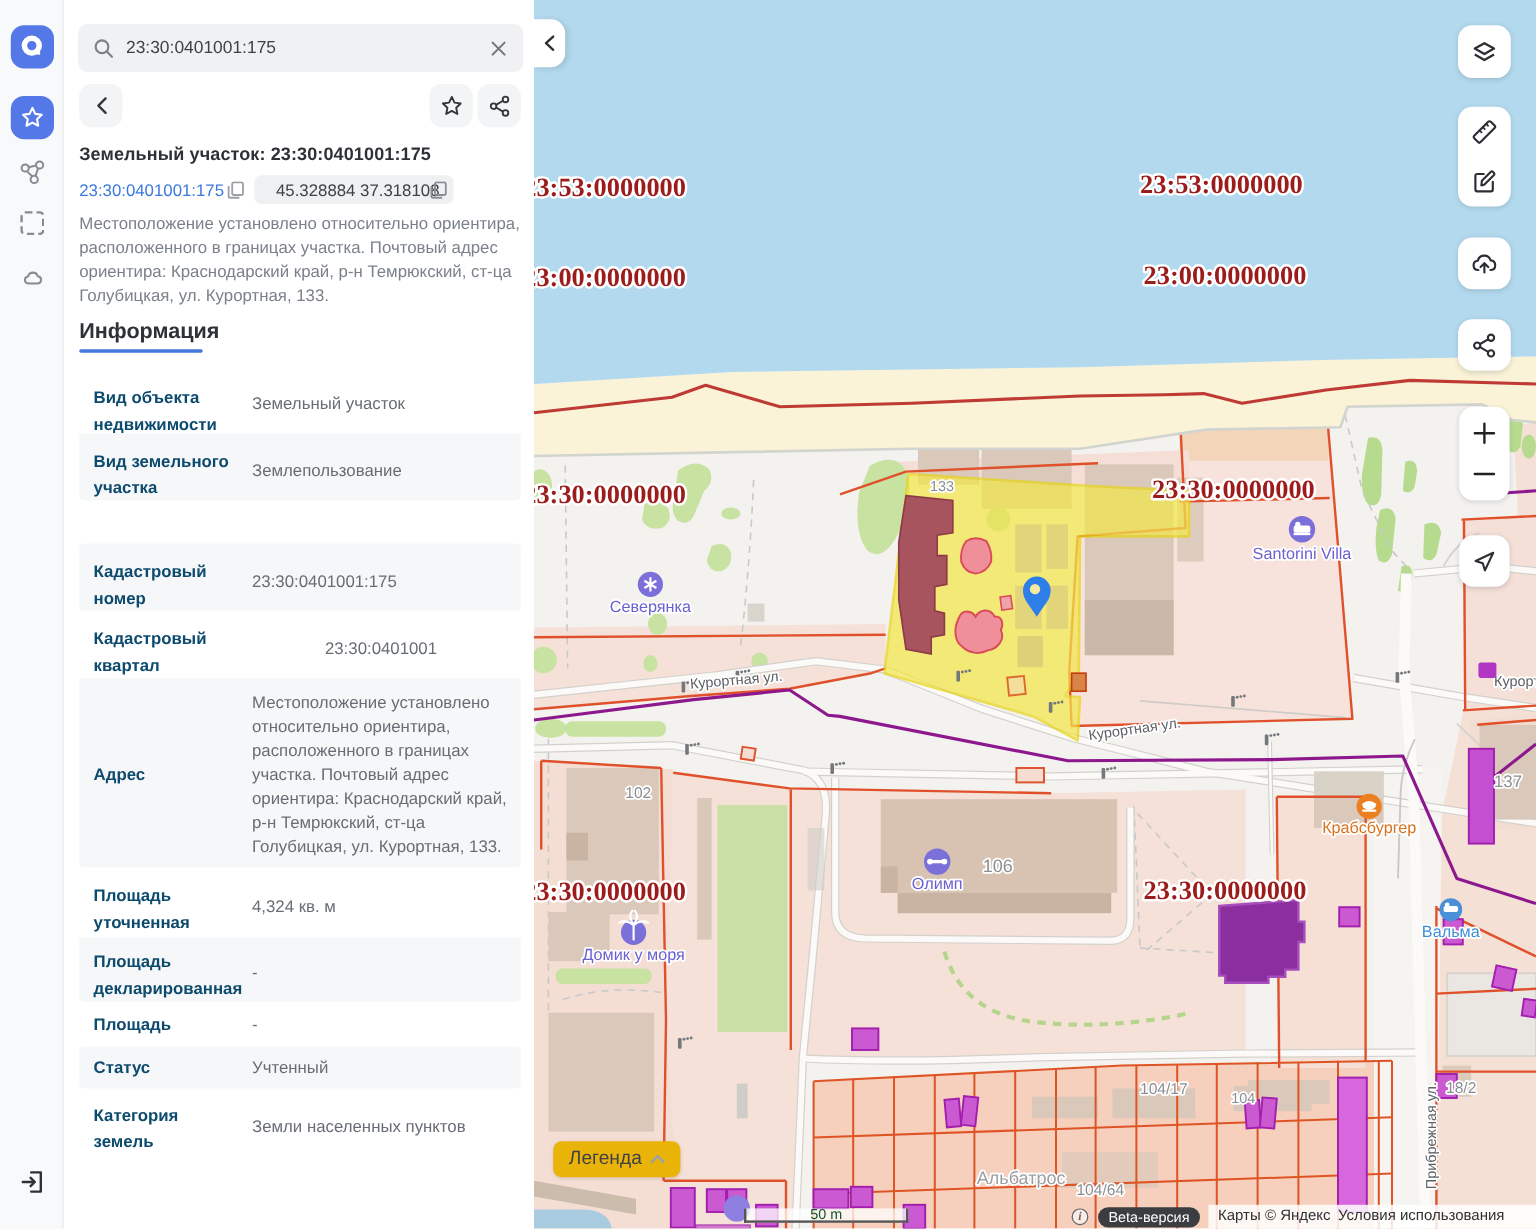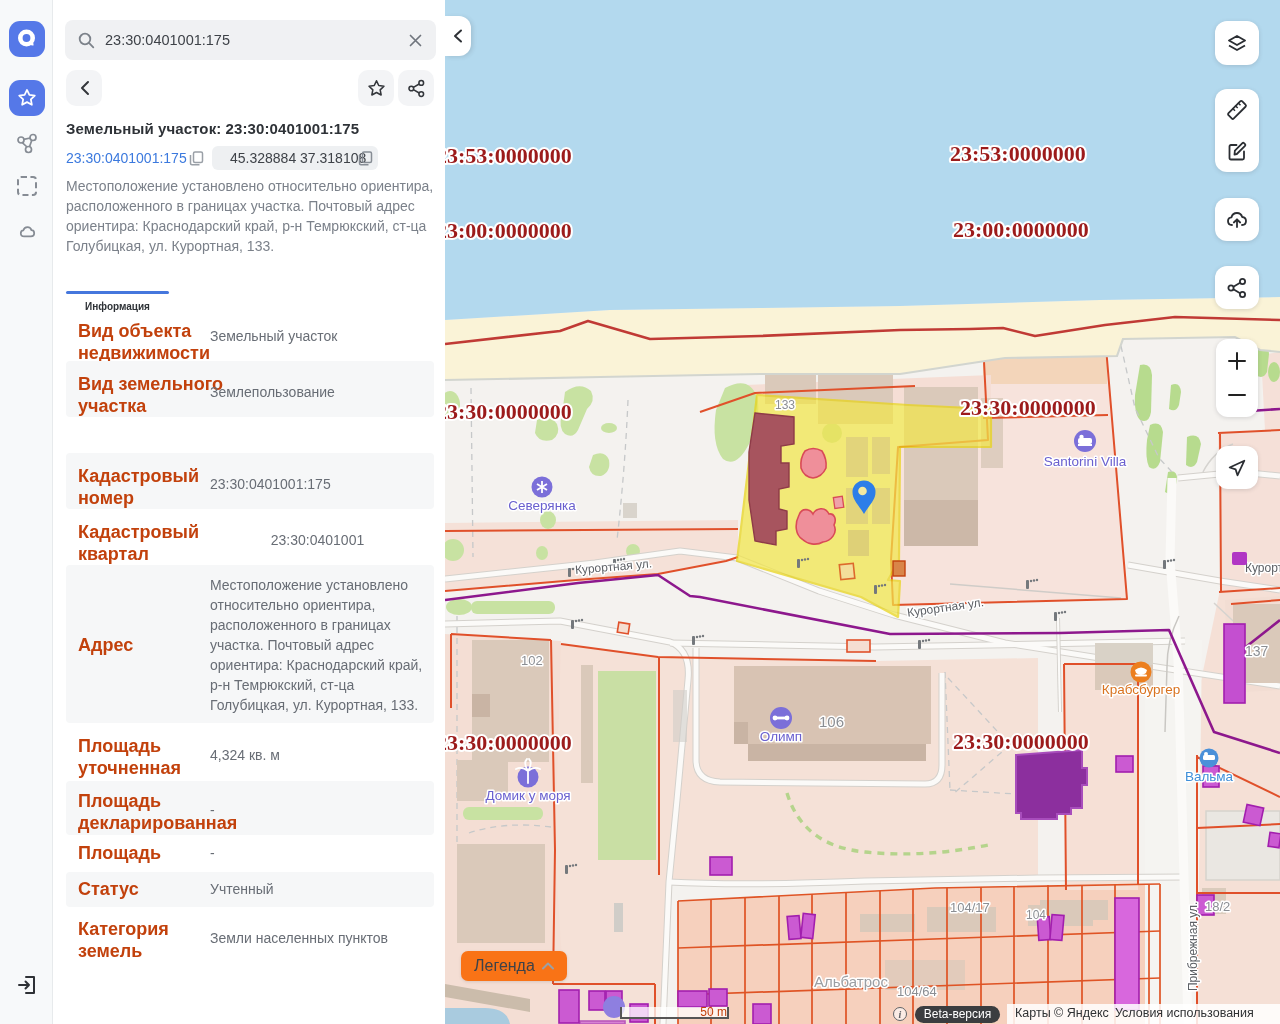--- a/index.html
+++ b/index.html
@@ -12,32 +12,32 @@
   .railbtn { position:absolute; left:9px; width:36px; height:36px; border-radius:11px; background:#5578e8; display:flex; align-items:center; justify-content:center; }
   
   #panel { position:absolute; left:53px; top:0; width:392px; height:1024px; background:#fff; z-index:20; }
   #search { position:absolute; left:12px; top:20px; width:371px; height:40px; background:#f0f1f3; border-radius:8px; }
   #search .stext { position:absolute; left:40px; top:12px; font-size:14.5px; color:#3e4248; }
   .sqbtn { position:absolute; width:36px; height:36px; border-radius:10px; background:#f3f4f6; display:flex; align-items:center; justify-content:center; }
   #title { position:absolute; left:13px; top:120px; font-size:15px; font-weight:bold; color:#2e3237; letter-spacing:0.1px; }
   #chiplink { position:absolute; left:13px; top:150px; font-size:14px; color:#3b79de; }
   #chipgray { position:absolute; left:159px; top:146px; width:166px; height:24px; background:#eef0f2; border-radius:6px; font-size:14px; color:#3e4248; line-height:24px; padding-left:18px; }
   #para { position:absolute; left:13px; top:176px; width:368px; font-size:14px; line-height:20px; color:#7b818a; }
-  #tab { position:absolute; left:13px; top:266px; width:103px; text-align:center; font-size:10px; font-weight:bold; color:#2e3237;margin-top:35px; }
+  #tab { position:absolute; left:13px; top:266px; width:103px; text-align:center; font-size:18px; font-weight:bold; color:#2e3237; }
   #tabline { position:absolute; left:13px; top:291px; width:103px; height:3px; background:#4577dd; border-radius:2px; }
   .trow { position:absolute; left:13px; width:368px; border-radius:4px; }
   .trow.g { background:#f6f7f8; }
-  .tlab { position:absolute; left:12px; font-size:18px; font-weight:bold; color:#c2410c; line-height:22px; }
+  .tlab { position:absolute; left:12px; font-size:14px; font-weight:bold; color:#0c4a6e; line-height:22px; }
   .tval { position:absolute; left:144px; font-size:14px; color:#686d75; line-height:20px; width:215px; }
   
   .mapbtn { position:absolute; background:#fff; border-radius:12px; box-shadow:0 1px 4px rgba(60,60,70,0.18); display:flex; align-items:center; justify-content:center; z-index:10; }
-  #legend { position:absolute; left:16px; top:951px; width:106px; height:30px; background:#f97316; border-radius:7px; box-shadow:0 1px 3px rgba(60,60,70,0.15); font-size:16px; color:#3e4248; line-height:30px; padding-left:13px; z-index:10; }
+  #legend { position:absolute; left:16px; top:951px; width:106px; height:30px; background:#eab308; border-radius:7px; box-shadow:0 1px 3px rgba(60,60,70,0.15); font-size:16px; color:#3e4248; line-height:30px; padding-left:13px; z-index:10; }
   #attr { position:absolute; right:0; top:1004px; width:273px; height:20px; background:rgba(255,255,255,0.85); z-index:9; font-size:12.5px; color:#2f3133; }
   #betachip { position:absolute; left:470px; top:1006px; width:85px; height:17px; background:#3b3d40; border-radius:9px; color:#fff; font-size:12px; text-align:center; line-height:17px; z-index:10; }
-  #scalebar { position:absolute; left:175px; top:1007px; width:109px; height:12px; background:rgba(255,255,255,0.75); border-left:2px solid #565656; border-right:2px solid #565656; border-bottom:2px solid #565656; z-index:9; font-size:12px; color:#c2410c; text-align:right; line-height:11px; }
+  #scalebar { position:absolute; left:175px; top:1007px; width:137px; height:12px; background:rgba(255,255,255,0.75); border-left:2px solid #565656; border-right:2px solid #565656; border-bottom:2px solid #565656; z-index:9; font-size:12px; color:#14532d; text-align:center; line-height:11px; }
 </style>
 </head>
 <body>
 <div id="app">
   <div id="map">
   <svg width="835" height="1024" viewBox="0 0 835 1024">
 
     <rect x="0" y="0" width="835" height="1024" fill="#f4f2ef"></rect>
 
     <polygon points="0,523 293,520 293,557 281,561 213,574 131,580 0,591" fill="#f5e1d8"></polygon>

